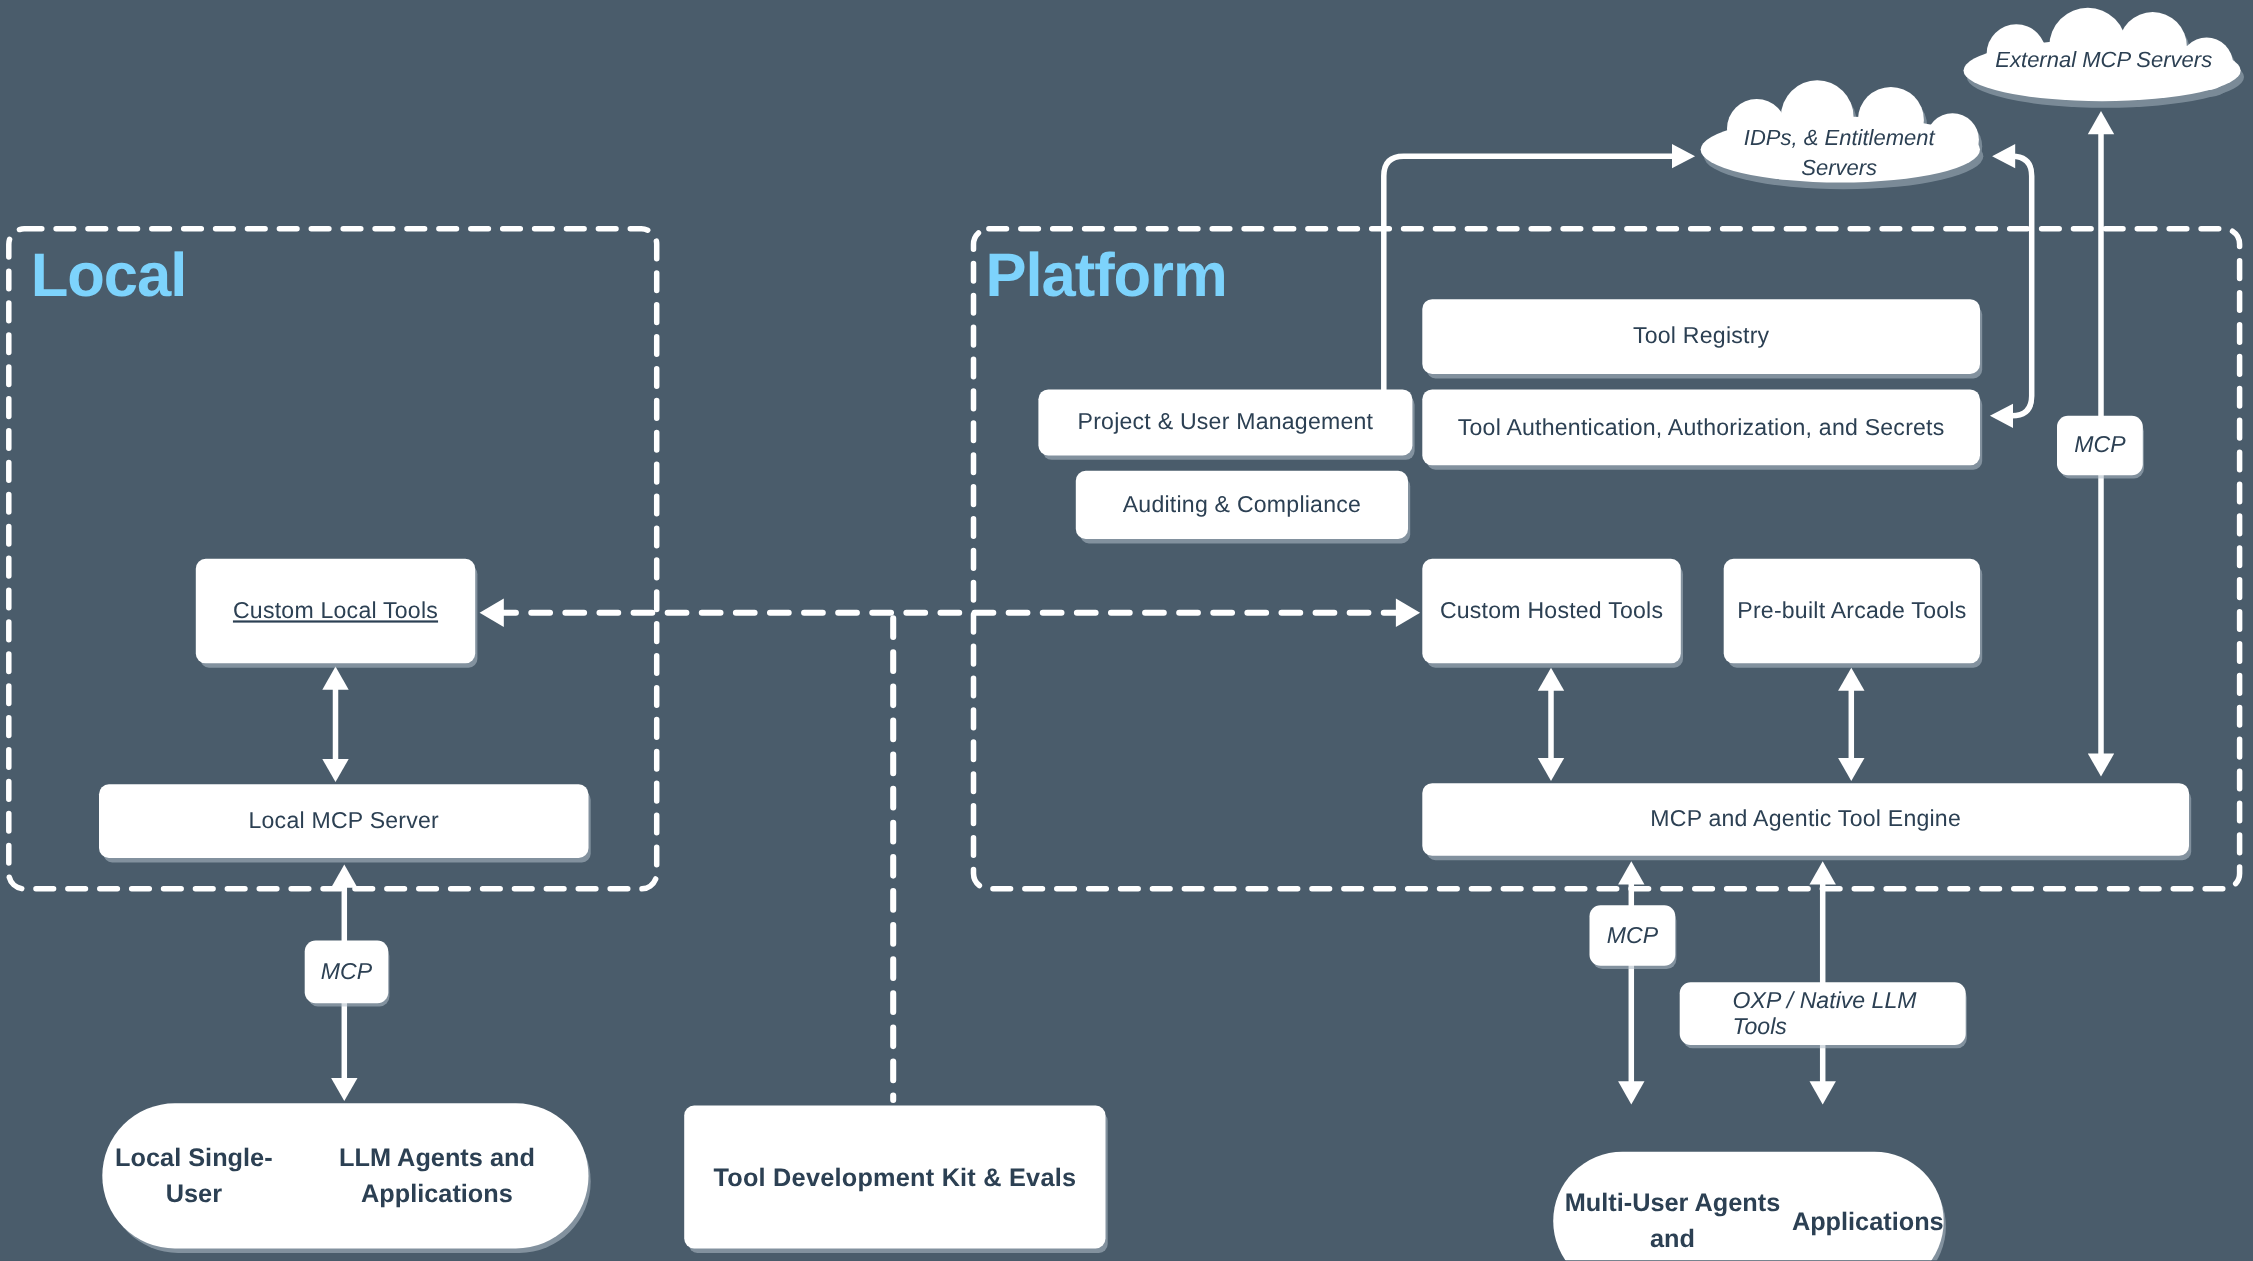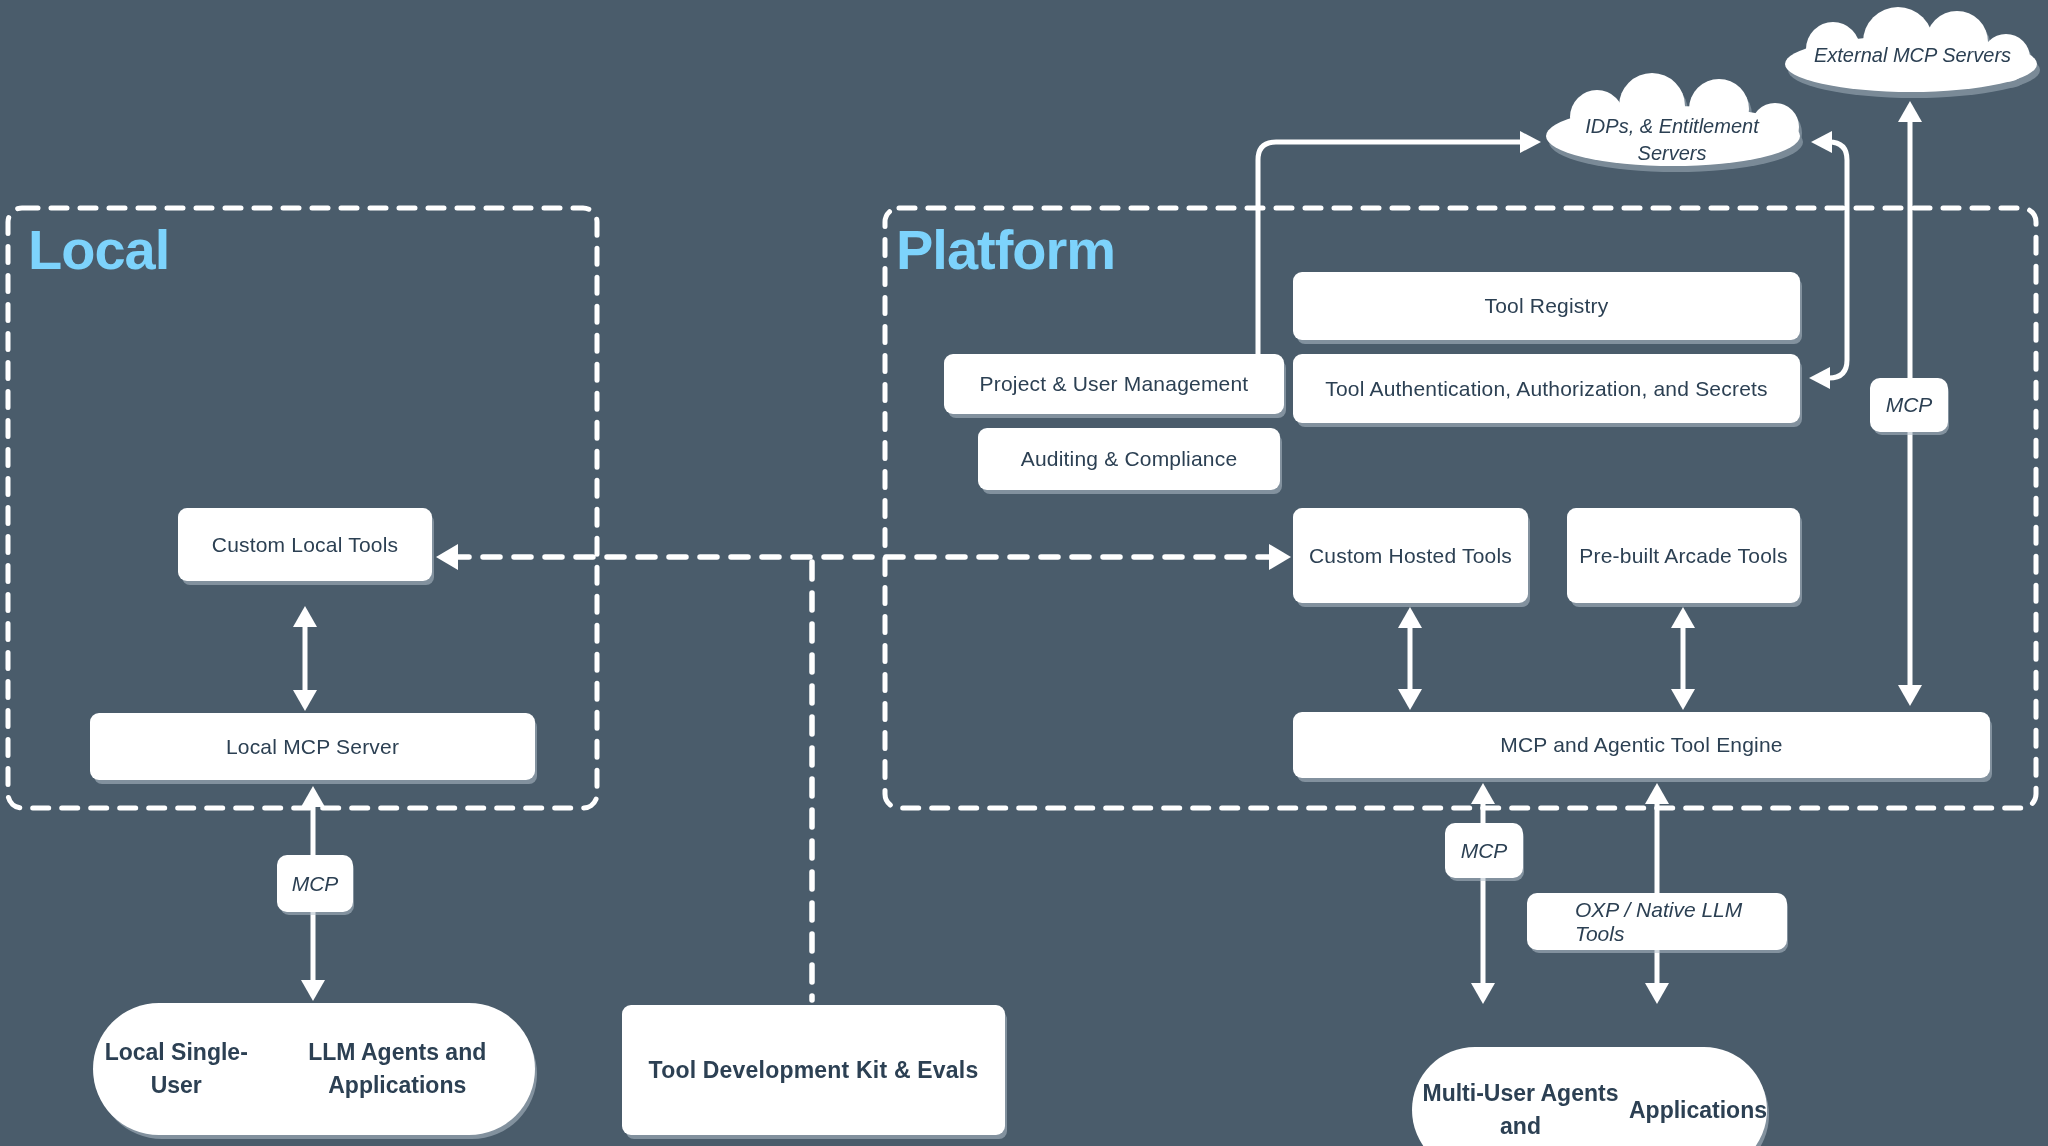--- a/index.html
+++ b/index.html
@@ -198,21 +198,21 @@
 
   <div class="section-title" style="left:28px; top:222px;">Local</div>
   <div class="section-title" style="left:896px; top:222px;">Platform</div>
 
   <div class="cloud-label" style="left:1795px; top:42px; width:235px;">External MCP Servers</div>
   <div class="cloud-label" style="left:1552px; top:113px; width:240px;">
     <div>IDPs, &amp; Entitlement</div>
     <div>Servers</div>
   </div>
 
-  <div class="box" style="left:178px; top:508px; width:254px; height:73px;">
+  <div class="box" style="left:178px; top:508px; width:254px; height:95px;text-decoration:underline;">
     <span>Custom Local Tools</span>
   </div>
   <div class="box" style="left:90px; top:713px; width:445px; height:67px;">
     <span>Local MCP Server</span>
   </div>
 
   <div class="box" style="left:930px; top:354px; width:340px; height:60px;margin-left:14px;">
     <span>Project &amp; User Management</span>
   </div>
   <div class="box" style="left:930px; top:428px; width:302px; height:62px;margin-left:48px;">

